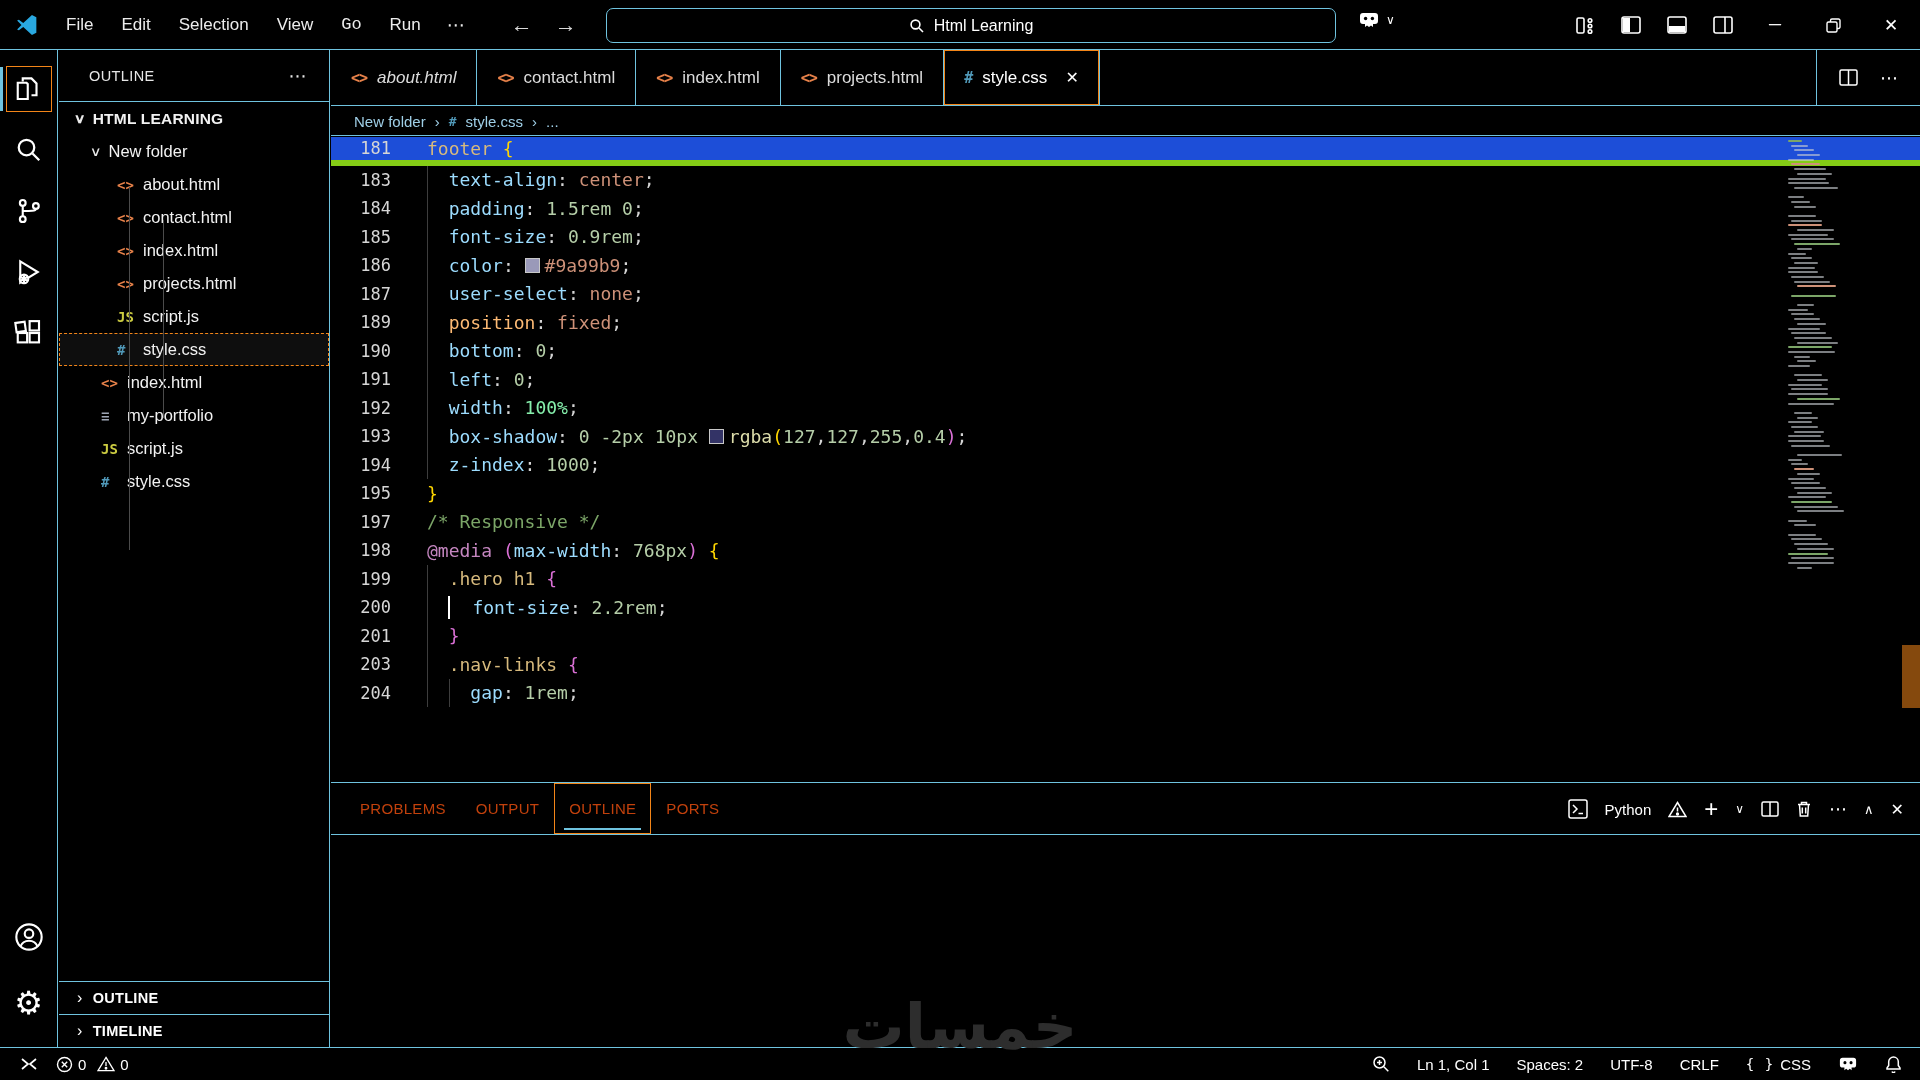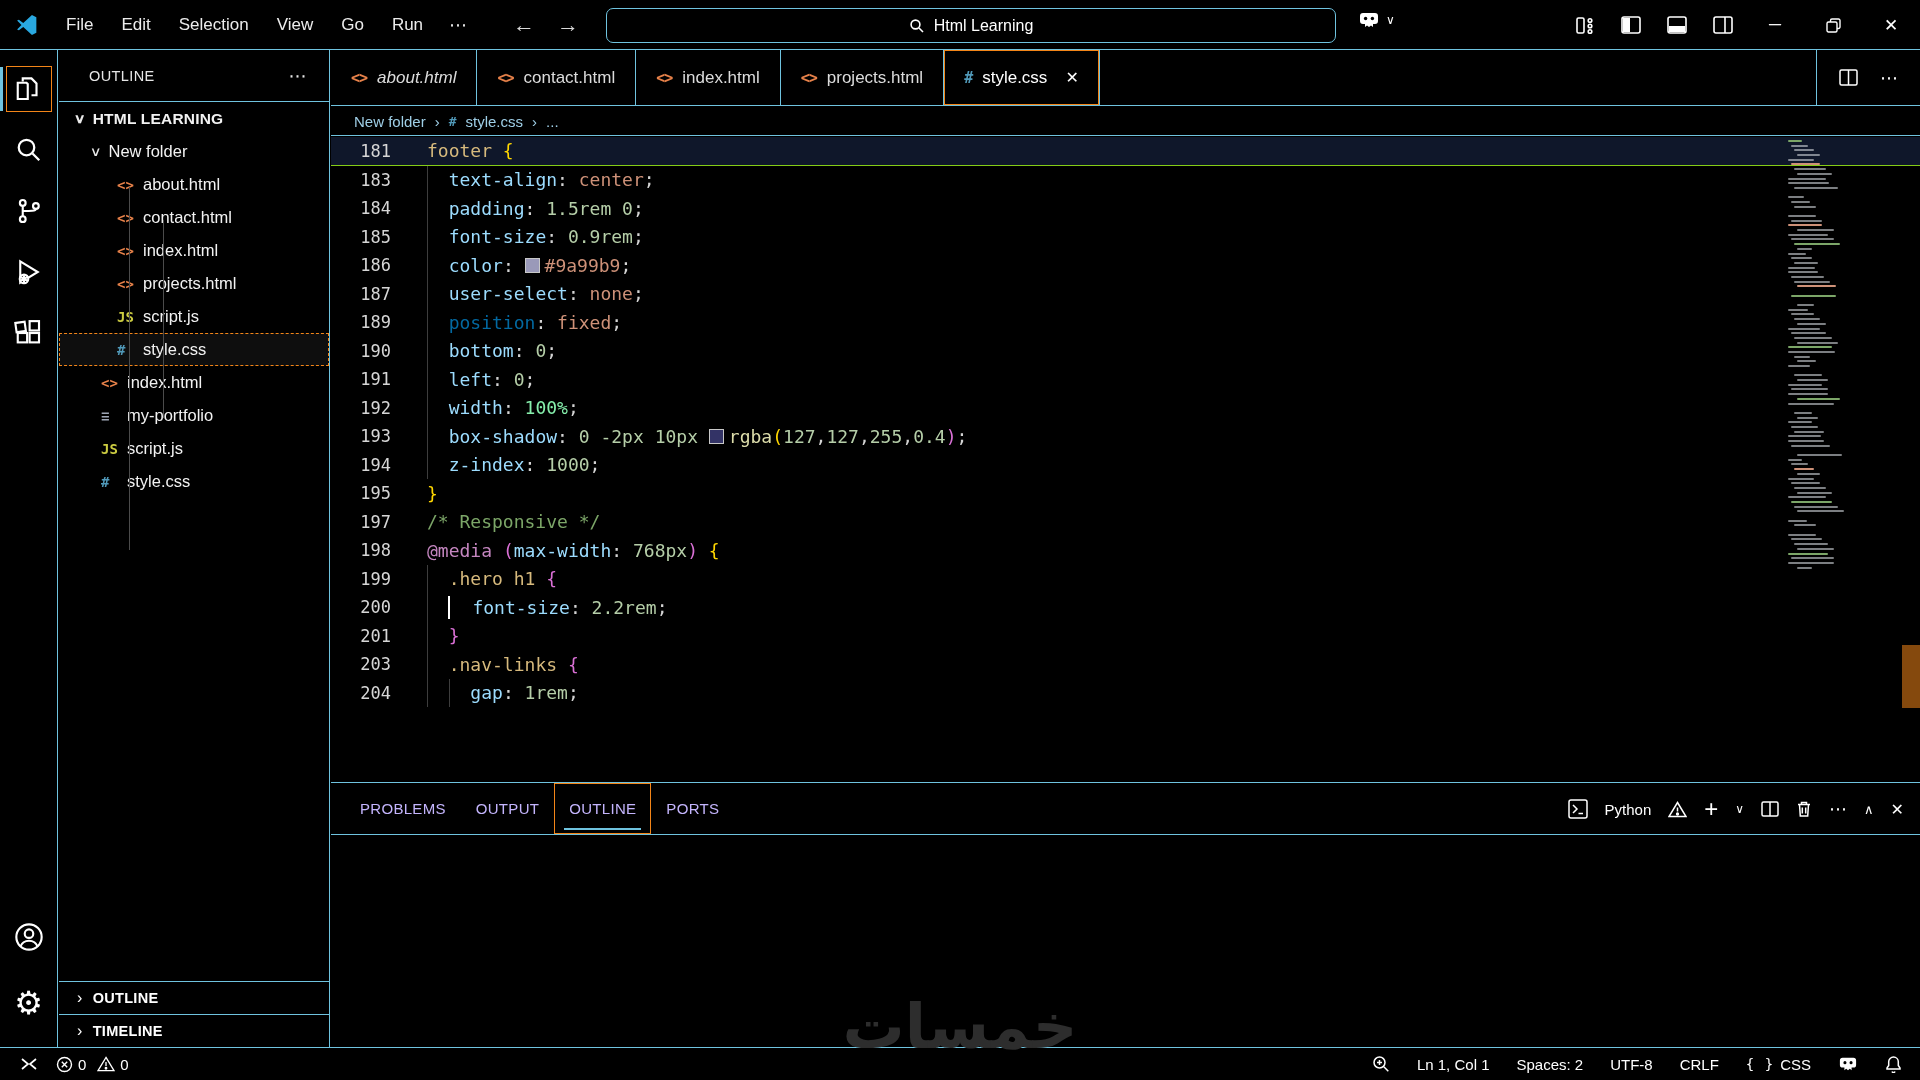--- a/index.html
+++ b/index.html
@@ -68,36 +68,36 @@
   
   .breadcrumb { position:absolute; left:331px; top:107px; right:0; height:29px;
                 border-bottom:1px solid #6fc3df; display:flex; align-items:center; gap:9px;
                 padding-left:23px; font-size:15px; color:#9fcfe7; }
   .breadcrumb .crumb-ico { font-family:"DejaVu Sans Mono",monospace; font-weight:bold; font-size:13px; color:#519aba; }
 
   
   .editor { position:absolute; left:331px; top:137px; right:0; height:645px; overflow:hidden;
             font-family:"DejaVu Sans Mono",monospace; font-size:18px; }
   .code-line { height:28.5px; display:flex; align-items:center; }
-  .sticky-line { border-bottom:1px solid #84cc16; background:#0f172a; }
+  .sticky-line { border-bottom:6px solid #84cc16; background:#1d4ed8; }
   .gutter { width:60px; flex:none; text-align:right; color:#d6d6d6; font-size:17px; }
   .code-text { position:relative; margin-left:36px; white-space:pre; height:100%; display:flex; align-items:center; }
   .tok { white-space:pre; }
   .guide { position:absolute; top:0; bottom:0; width:1px; background:#3d3d3d; }
   .swatch { display:inline-block; width:15px; height:15px; border:1px solid #c8c8c8; margin-right:5px; vertical-align:-2px; }
   .cursor-caret { display:inline-block; width:2px; height:23px; background:#fff; margin:0 1px 0 -1px; vertical-align:middle; }
   .minimap { position:absolute; left:1788px; top:140px; width:56px; height:640px; }
   .mm-bar { height:2px; margin-bottom:2.7px; border-radius:1px; }
   .scroll-thumb { position:absolute; left:1902px; top:645px; width:18px; height:63px; background:rgba(243,133,24,.55); }
 
   
   .panel { position:absolute; left:331px; top:782px; right:0; bottom:33px; border-top:1px solid #6fc3df; }
   .panel-tabs { height:52px; display:flex; align-items:stretch; padding-left:14px;
                 border-bottom:1px solid #6fc3df; position:relative; }
-  .panel-tab { display:flex; align-items:center; padding:0 15px; font-size:15px; letter-spacing:.3px; color:#c4b5fd; position:relative; }
+  .panel-tab { display:flex; align-items:center; padding:0 15px; font-size:15px; letter-spacing:.3px; color:#c2410c; position:relative; }
   .panel-tab.active { box-shadow:inset 0 0 0 1px #f38518; }
   .panel-tab.active::after { content:""; position:absolute; left:10px; right:10px; bottom:4px; height:2px; background:#6fc3df; }
   .panel-actions { position:absolute; right:16px; top:0; height:52px; display:flex; align-items:center; gap:17px; color:#fff; font-size:15px; }
   .pa-ico { display:flex; align-items:center; justify-content:center; }
   .terminal-body { padding:32px 0 0 28px; font-family:"DejaVu Sans Mono",monospace; font-size:18px; color:#f5f5f5; }
 
   
   .watermark { position:absolute; left:720px; top:990px; width:480px; text-align:center;
                font-family:"DejaVu Sans",sans-serif; font-size:62px; font-weight:bold; color:#2d2d2d; z-index:5; }
 
@@ -117,21 +117,21 @@
   <span class="vscode-logo">
     <svg width="22" height="22" viewBox="0 0 20 20">
         <path fill="#29a8e0" d="M14.5 1 6.6 8.2 2.6 5.2 1 6l4 4-4 4 1.6.8 4-3 7.9 7.2 4-1.9V2.9z"></path>
       </svg>
   </span>
   <div class="menubar" id="menu-items">
       <div class="menu-item" style="display: inline-block;">File</div>
       <div class="menu-item" style="display: inline-block;">Edit</div>
       <div class="menu-item" style="display: inline-block;">Selection</div>
       <div class="menu-item" style="display: inline-block;">View</div>
-      <div class="menu-item" style="display: inline-block;">Go</div>
+      <div class="menu-item" style="display: inline-block; font-family: Liberation Mono, monospace;">Go</div>
       <div class="menu-item" style="display: inline-block;">Run</div>
     </div>
   <span class="menu-more">⋯</span>
   <div class="nav-arrows">
     <span>←</span>
     <span>→</span>
   </div>
   <div class="searchbox">
     <span>
       <svg width="16" height="16" viewBox="0 0 16 16" fill="none" stroke="#fff" stroke-width="1.6">
@@ -369,21 +369,21 @@
     <div class="code-line">
       <div class="gutter">186</div>
       <div class="code-text"><div class="guide" style="left: 0ch;"></div><div class="tok" style="color: rgb(212, 212, 212);">  </div><div class="tok" style="color: rgb(156, 220, 254);">color</div><div class="tok" style="color: rgb(212, 212, 212);">: </div><div class="swatch" style="background: rgb(154, 153, 185);"></div><div class="tok" style="color: rgb(206, 145, 120);">#9a99b9</div><div class="tok" style="color: rgb(212, 212, 212);">;</div></div>
     </div>
     <div class="code-line">
       <div class="gutter">187</div>
       <div class="code-text"><div class="guide" style="left: 0ch;"></div><div class="tok" style="color: rgb(212, 212, 212);">  </div><div class="tok" style="color: rgb(156, 220, 254);">user-select</div><div class="tok" style="color: rgb(212, 212, 212);">: </div><div class="tok" style="color: rgb(206, 145, 120);">none</div><div class="tok" style="color: rgb(212, 212, 212);">;</div></div>
     </div>
     <div class="code-line">
       <div class="gutter">189</div>
-      <div class="code-text"><div class="guide" style="left: 0ch;"></div><div class="tok" style="color: rgb(212, 212, 212);">  </div><div class="tok" style="color: #0369a1;">position</div><div class="tok" style="color: rgb(212, 212, 212);">: </div><div class="tok" style="color: rgb(206, 145, 120);">fixed</div><div class="tok" style="color: rgb(212, 212, 212);">;</div></div>
+      <div class="code-text"><div class="guide" style="left: 0ch;"></div><div class="tok" style="color: rgb(212, 212, 212);">  </div><div class="tok" style="color: #fdba74;">position</div><div class="tok" style="color: rgb(212, 212, 212);">: </div><div class="tok" style="color: rgb(206, 145, 120);">fixed</div><div class="tok" style="color: rgb(212, 212, 212);">;</div></div>
     </div>
     <div class="code-line">
       <div class="gutter">190</div>
       <div class="code-text"><div class="guide" style="left: 0ch;"></div><div class="tok" style="color: rgb(212, 212, 212);">  </div><div class="tok" style="color: rgb(156, 220, 254);">bottom</div><div class="tok" style="color: rgb(212, 212, 212);">: </div><div class="tok" style="color: rgb(181, 206, 168);">0</div><div class="tok" style="color: rgb(212, 212, 212);">;</div></div>
     </div>
     <div class="code-line">
       <div class="gutter">191</div>
       <div class="code-text"><div class="guide" style="left: 0ch;"></div><div class="tok" style="color: rgb(212, 212, 212);">  </div><div class="tok" style="color: rgb(156, 220, 254);">left</div><div class="tok" style="color: rgb(212, 212, 212);">: </div><div class="tok" style="color: rgb(181, 206, 168);">0</div><div class="tok" style="color: rgb(212, 212, 212);">;</div></div>
     </div>
     <div class="code-line">

